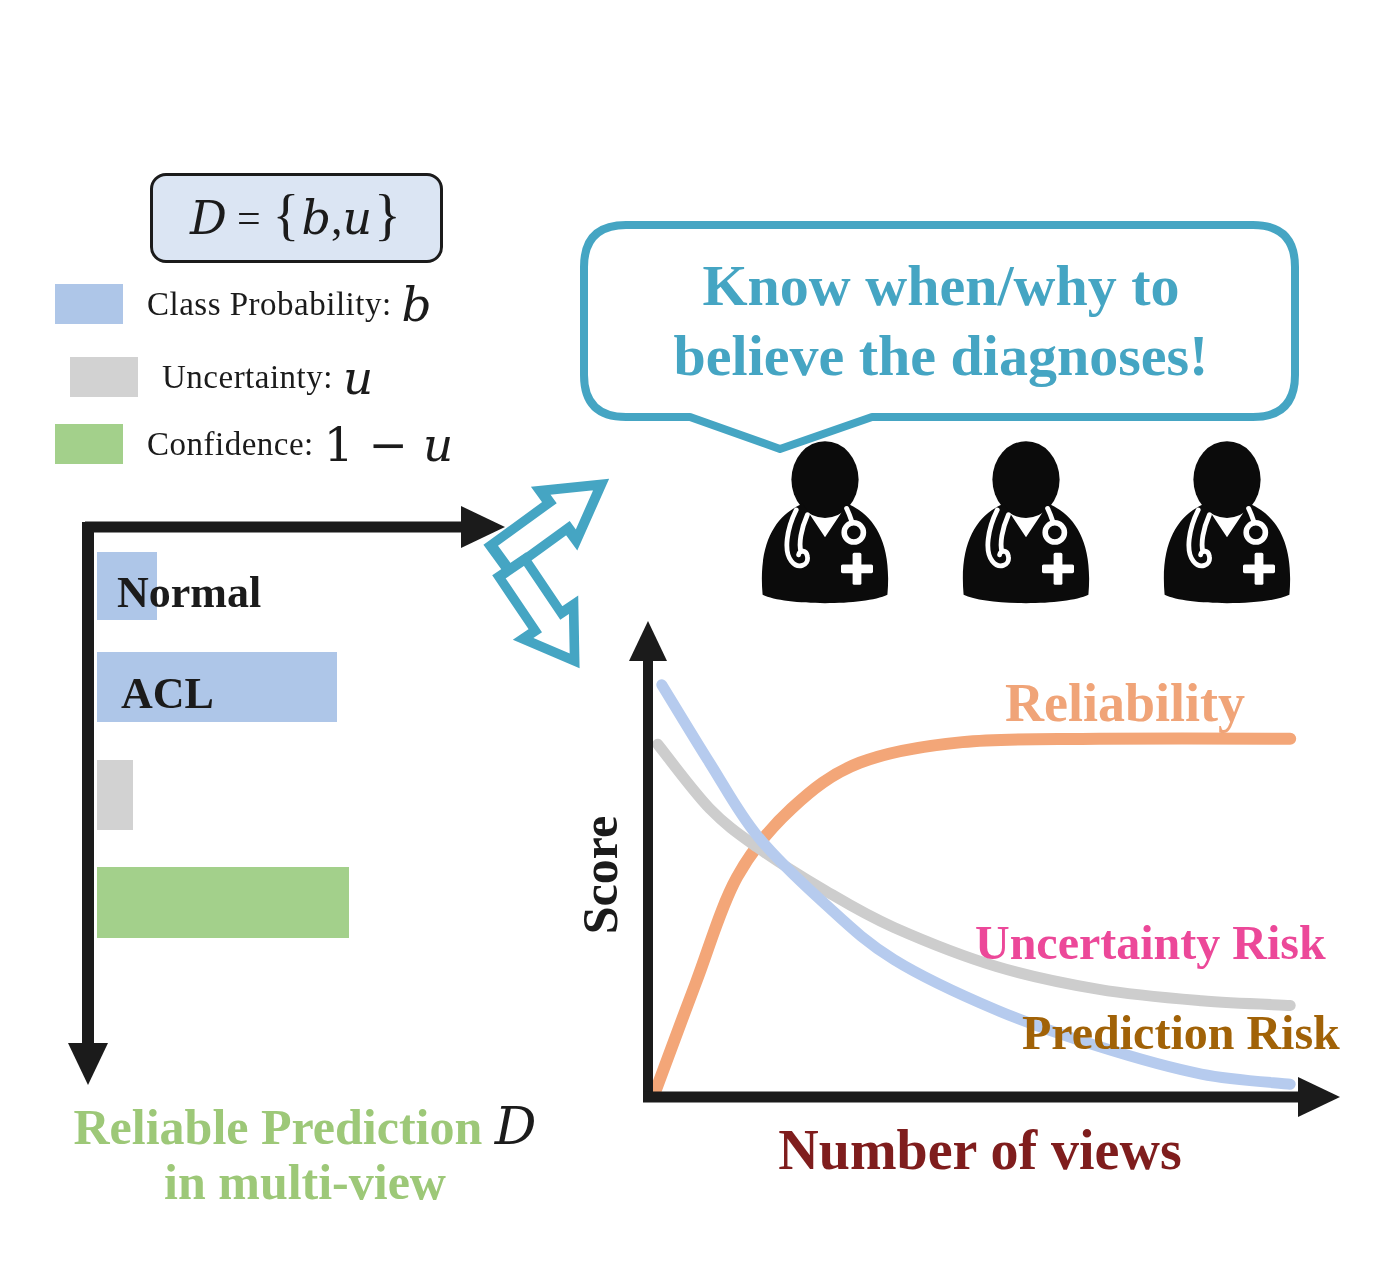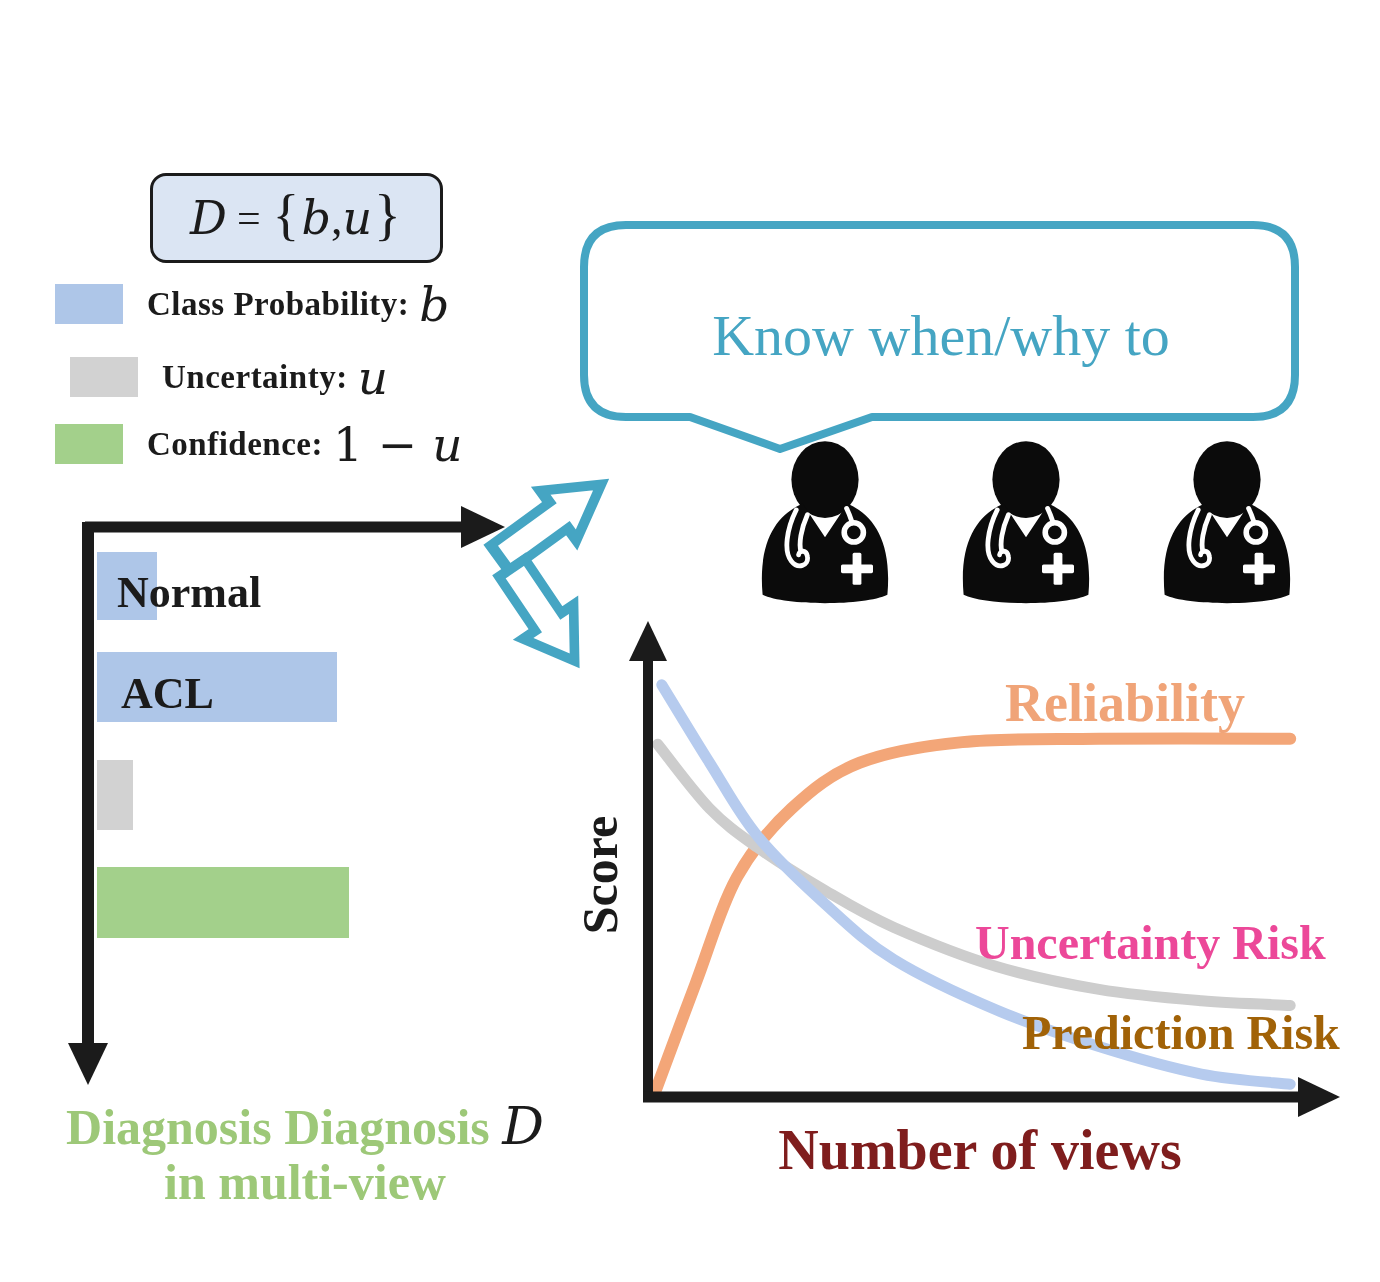--- a/index.html
+++ b/index.html
@@ -16,30 +16,30 @@
     display:flex;align-items:center;justify-content:center;
     font-size:46px;color:#1b1b1b;
   }
   .mi{font-family:"DejaVu Serif",serif;font-style:italic;}
   .formula-box .brace{font-size:56px;font-weight:400;margin:0 2px;transform:translateY(-3px);}
   .formula-box .mo{margin:0 10px;font-size:42px;}
 
   
   .leg-row{display:flex;align-items:center;height:46px;}
   .leg-swatch{width:68px;height:40px;flex:0 0 68px;}
-  .leg-label{margin-left:24px;font-size:33px;font-weight:bold;color:#1b1b1b;letter-spacing:.5px;}
+  .leg-label{margin-left:24px;font-size:33px;font-weight:normal;color:#1b1b1b;letter-spacing:.5px;}
   .leg-sym{margin-left:10px;font-size:47px;color:#1b1b1b;font-family:"DejaVu Serif",serif;}
   .leg-sym .up{font-style:normal;}
   .leg-sym .it{font-style:italic;}
 
   
   .bubble-text{
-    left:592px;top:247px;width:698px;height:178px;
+    left:592px;top:232px;width:698px;height:178px;
     display:flex;flex-direction:column;align-items:center;justify-content:center;
-    color:#45a5c3;font-weight:normal;font-size:58px;line-height:1.2;white-space:nowrap;
+    color:#45a5c3;font-weight:bold;font-size:58px;line-height:1.2;white-space:nowrap;
   }
 
   
   .caption{
     left:25px;top:1098px;width:560px;text-align:center;
     font-weight:bold;font-size:50px;color:#9dc878;line-height:1.1;
   }
   .caption .sym{color:#1b1b1b;font-family:"DejaVu Serif",serif;font-style:italic;font-weight:normal;font-size:52px;}
   .score-label{
     left:505px;top:846px;width:190px;text-align:center;
@@ -98,38 +98,39 @@
     <line x1="30" y1="32" x2="408" y2="32" stroke="#1b1b1b" stroke-width="11"></line>
     <polygon points="450,32 406,11 406,53" fill="#1b1b1b"></polygon>
     <line x1="33" y1="27" x2="33" y2="552" stroke="#1b1b1b" stroke-width="12"></line>
     <polygon points="33,590 13,548 53,548" fill="#1b1b1b"></polygon>
 
     <text class="barlabel" x="62" y="112">Normal</text>
     <text class="barlabel" x="66" y="213">ACL</text>
   </svg>
 
   <div class="abs caption">
-    <div><span>Diagnosis Diagnosis</span>&nbsp;<span class="sym">D</span></div>
+    <div><span>Reliable Prediction</span>&nbsp;<span class="sym">D</span></div>
     <div>in multi-view</div>
   </div>
 
   <svg class="abs" style="left:450px;top:440px;" width="260" height="260" viewBox="0 0 260 260">
     <g transform="translate(50,118) rotate(-36) scale(1.25,1.05)">
       <polygon points="0,-15 58,-15 58,-29 100,0 58,29 58,15 0,15" fill="#ffffff" stroke="#45a5c3" stroke-width="9" stroke-linejoin="miter"></polygon>
     </g>
     <g transform="translate(62,128) rotate(56) scale(1.12,1.05)">
       <polygon points="0,-15 58,-15 58,-29 100,0 58,29 58,15 0,15" fill="#ffffff" stroke="#45a5c3" stroke-width="9" stroke-linejoin="miter"></polygon>
     </g>
   </svg>
 
   <svg class="abs" style="left:570px;top:212px;" width="740" height="300" viewBox="0 0 740 300">
     <path d="M 56,13 H 683 Q 725,13 725,55 V 163 Q 725,205 683,205 H 302 L 210,237 L 120,205 H 56 Q 14,205 14,163 V 55 Q 14,13 56,13 Z" fill="#ffffff" stroke="#45a5c3" stroke-width="8" stroke-linejoin="round"></path>
   </svg>
   <div class="abs bubble-text">
     <div>Know when/why to</div>
+    <div>believe the diagnoses!</div>
   </div>
 
   <svg width="0" height="0" style="position:absolute;">
     <defs>
       <g id="doctor">
         <ellipse cx="100" cy="52" rx="42" ry="48" fill="#0b0b0b"></ellipse>
         <path d="M 22,196 C 16,128 40,96 72,82 L 100,124 L 128,82 C 160,96 184,128 178,196 C 150,210 50,210 22,196 Z" fill="#0b0b0b"></path>
         <path d="M 64,90 C 52,114 48,142 58,154 C 66,164 80,160 78,148 C 77,140 68,139 67,146" fill="none" stroke="#ffffff" stroke-width="6" stroke-linecap="round"></path>
         <path d="M 78,96 C 70,114 67,132 70,142" fill="none" stroke="#ffffff" stroke-width="6" stroke-linecap="round"></path>
         <path d="M 127,88 C 131,96 133,103 134,106" fill="none" stroke="#ffffff" stroke-width="6" stroke-linecap="round"></path>

